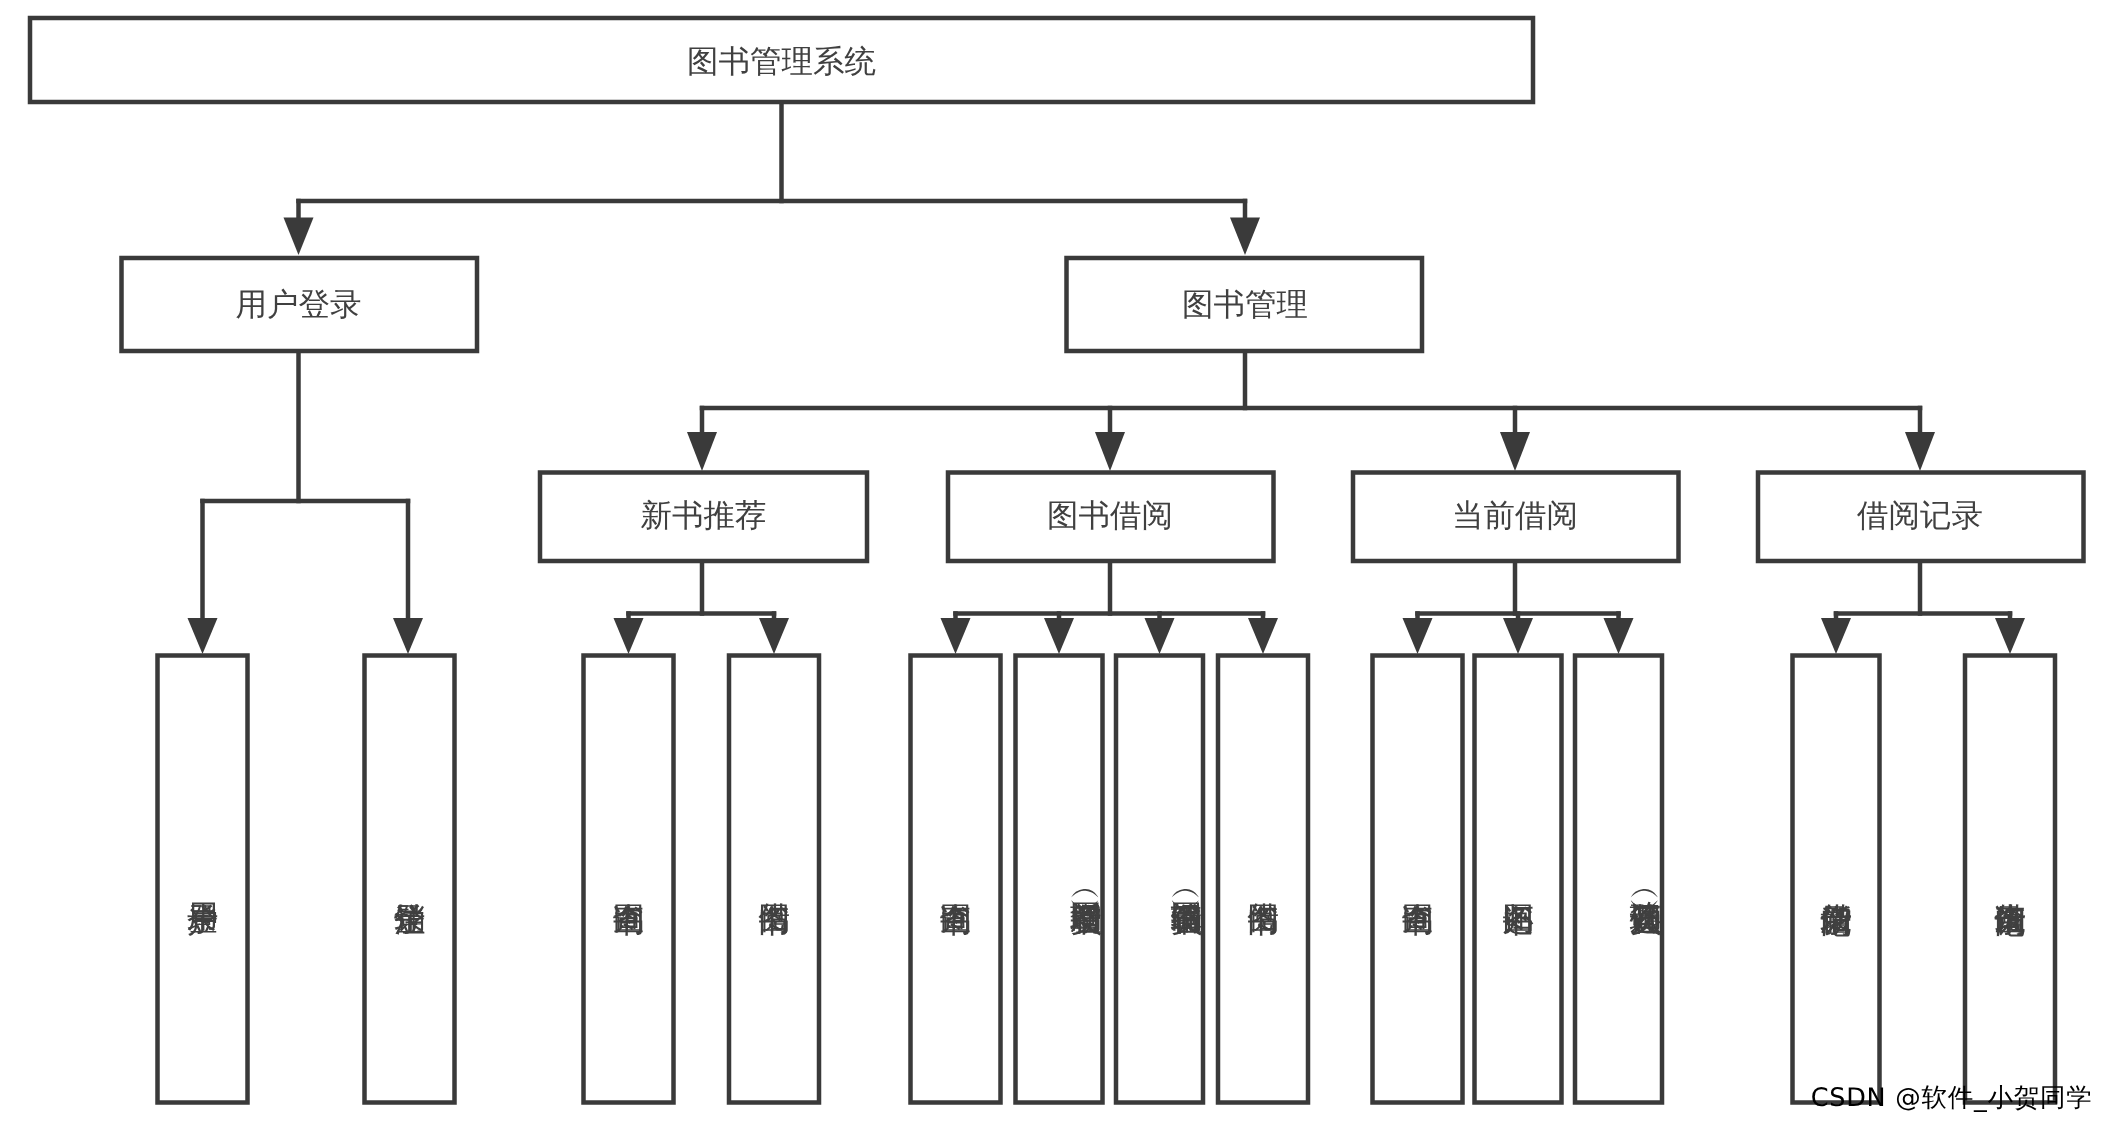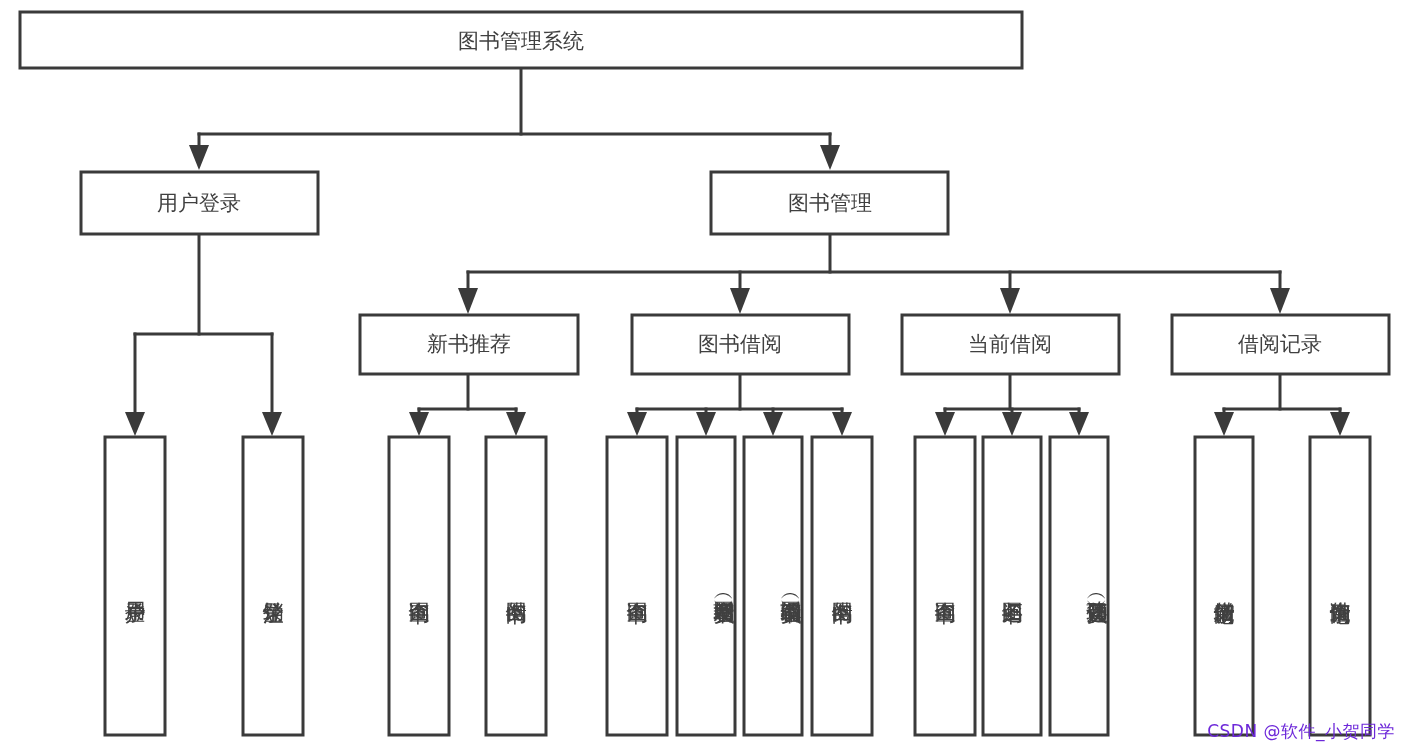--- a/index.html
+++ b/index.html
@@ -62,21 +62,21 @@
     white-space: nowrap;
     letter-spacing: 0.02em;
     pointer-events: none;
   }
   .watermark {
     position: absolute;
     right: 10px;
     bottom: 4px;
     font-family: "DejaVu Sans", "Liberation Sans", sans-serif;
     font-size: 17px;
-    color: #6d28d9;
+    color: #000000;
     letter-spacing: 0.5px;
     white-space: nowrap;
   }
 </style>
 </head>
 <body>
 
 <div id="diagram-root">
 
   <svg id="tree-svg" viewBox="0 0 1405 747" xmlns="http://www.w3.org/2000/svg">

